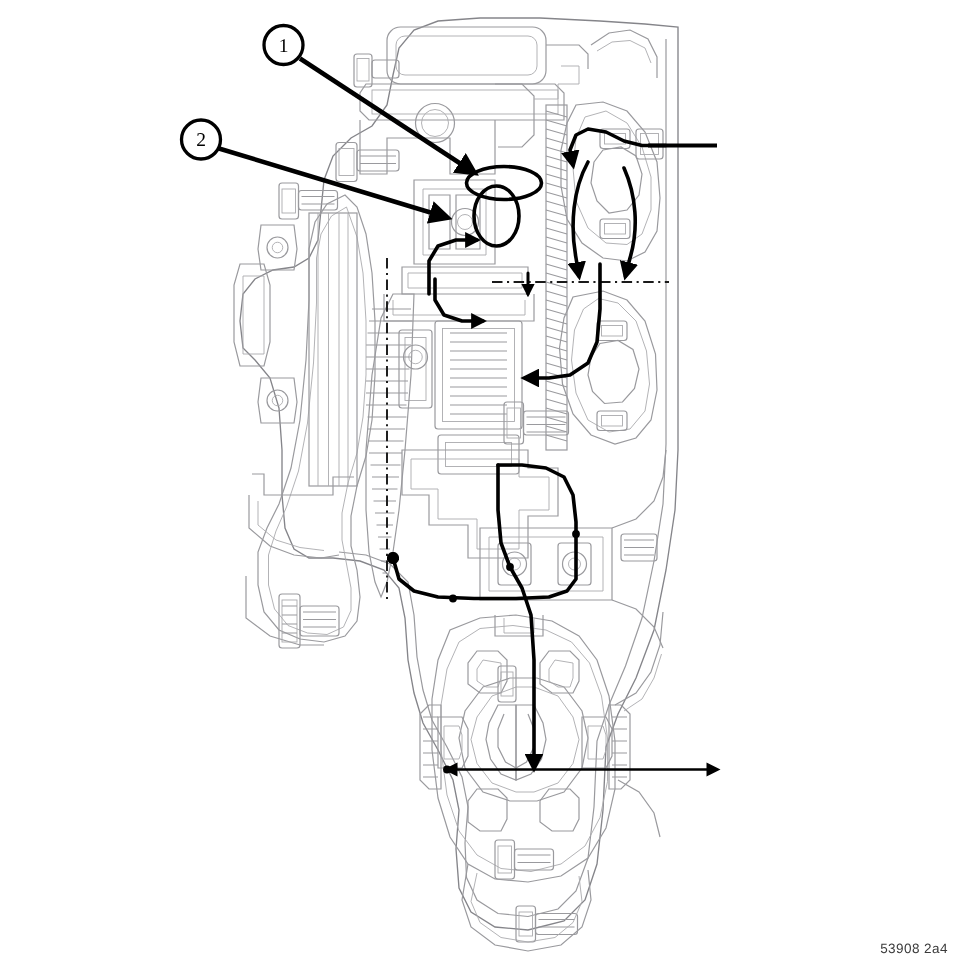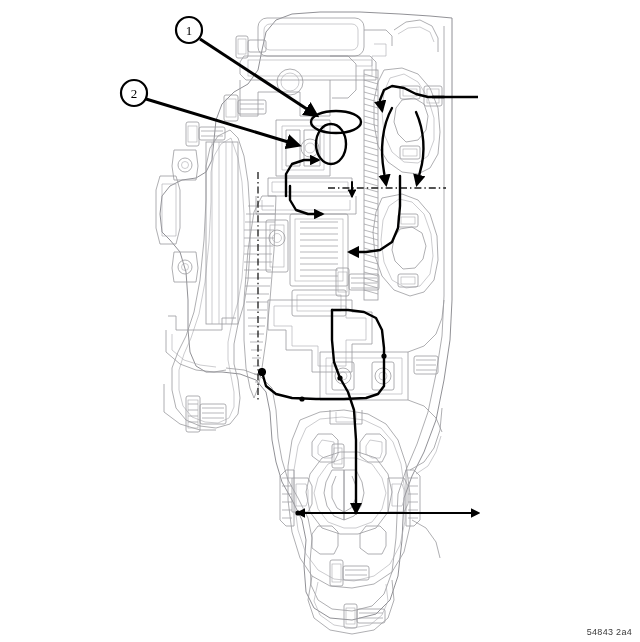--- a/index.html
+++ b/index.html
@@ -388,15 +388,15 @@
     </g>
 
     <g>
       <line class="leader" x1="146" y1="99" x2="298" y2="145" marker-end="url(#arw)"></line>
       <circle class="callout-circle" cx="134" cy="93" r="13"></circle>
       <text class="callout-text" x="134" y="93">2</text>
     </g>
 
   </svg>
 
-  <div class="fig-id">54843 2a4</div>
+  <div class="fig-id">53908 2a4</div>
 
 </div>
 
 </body></html>

